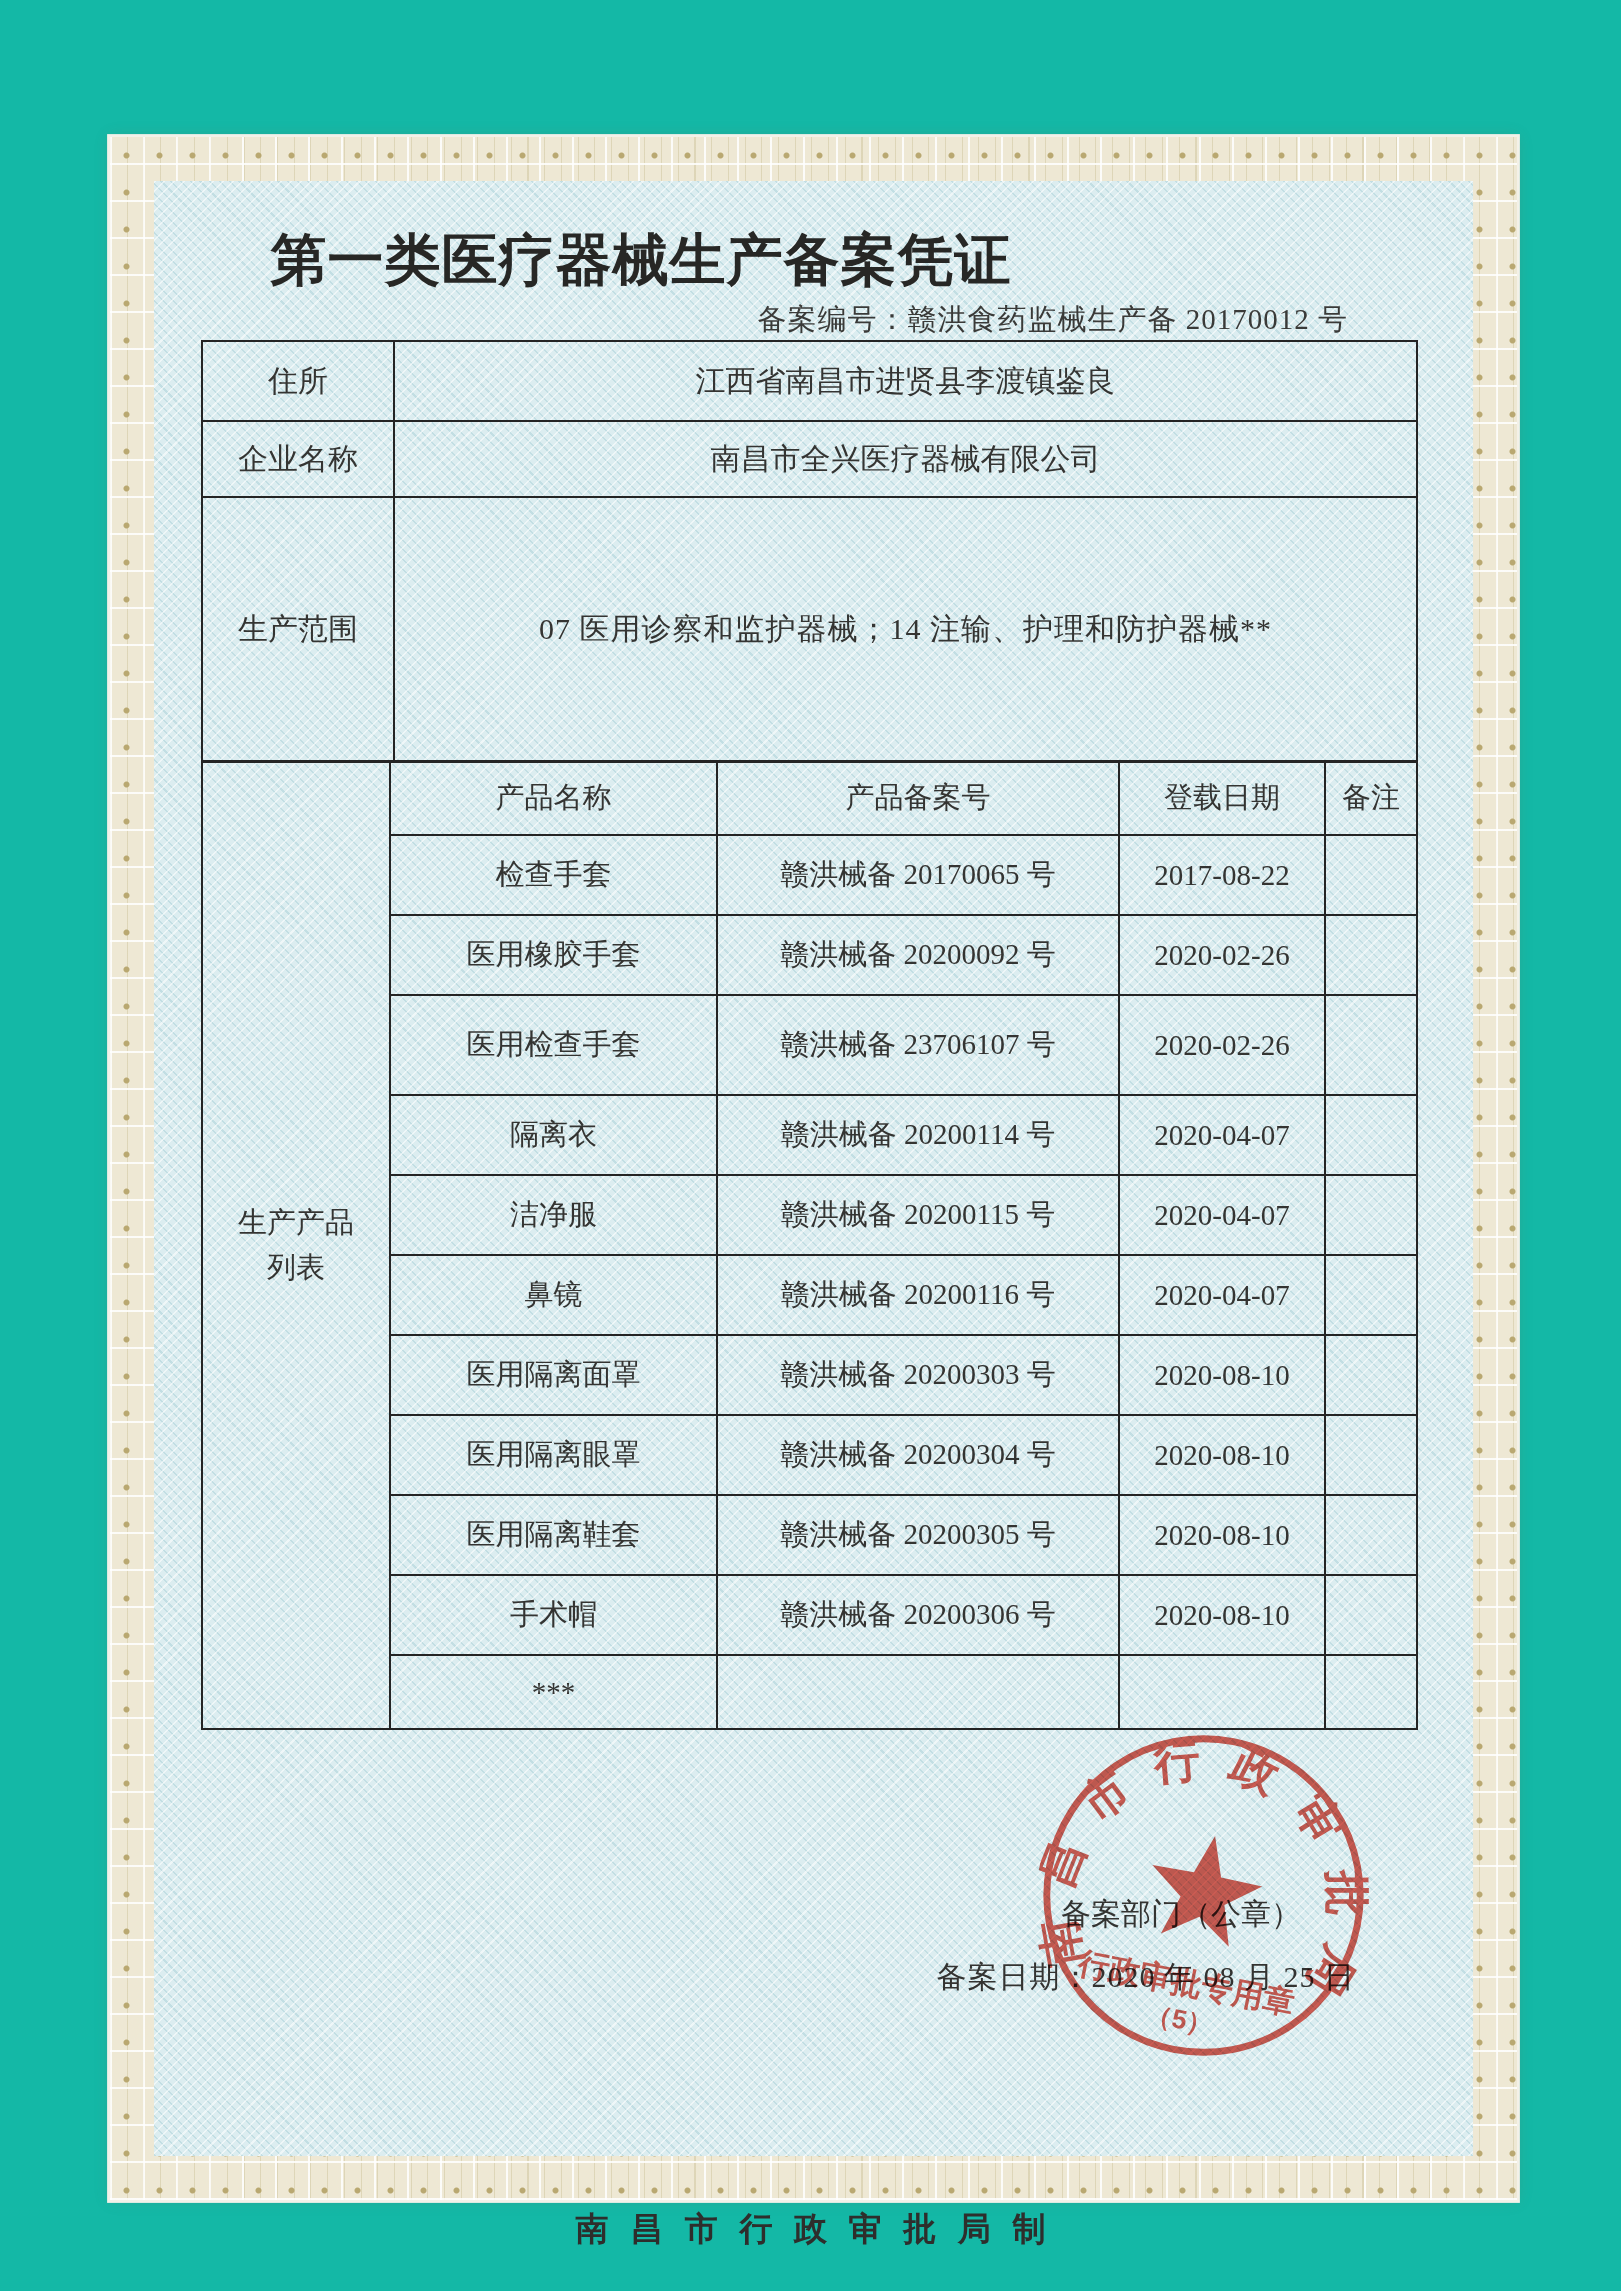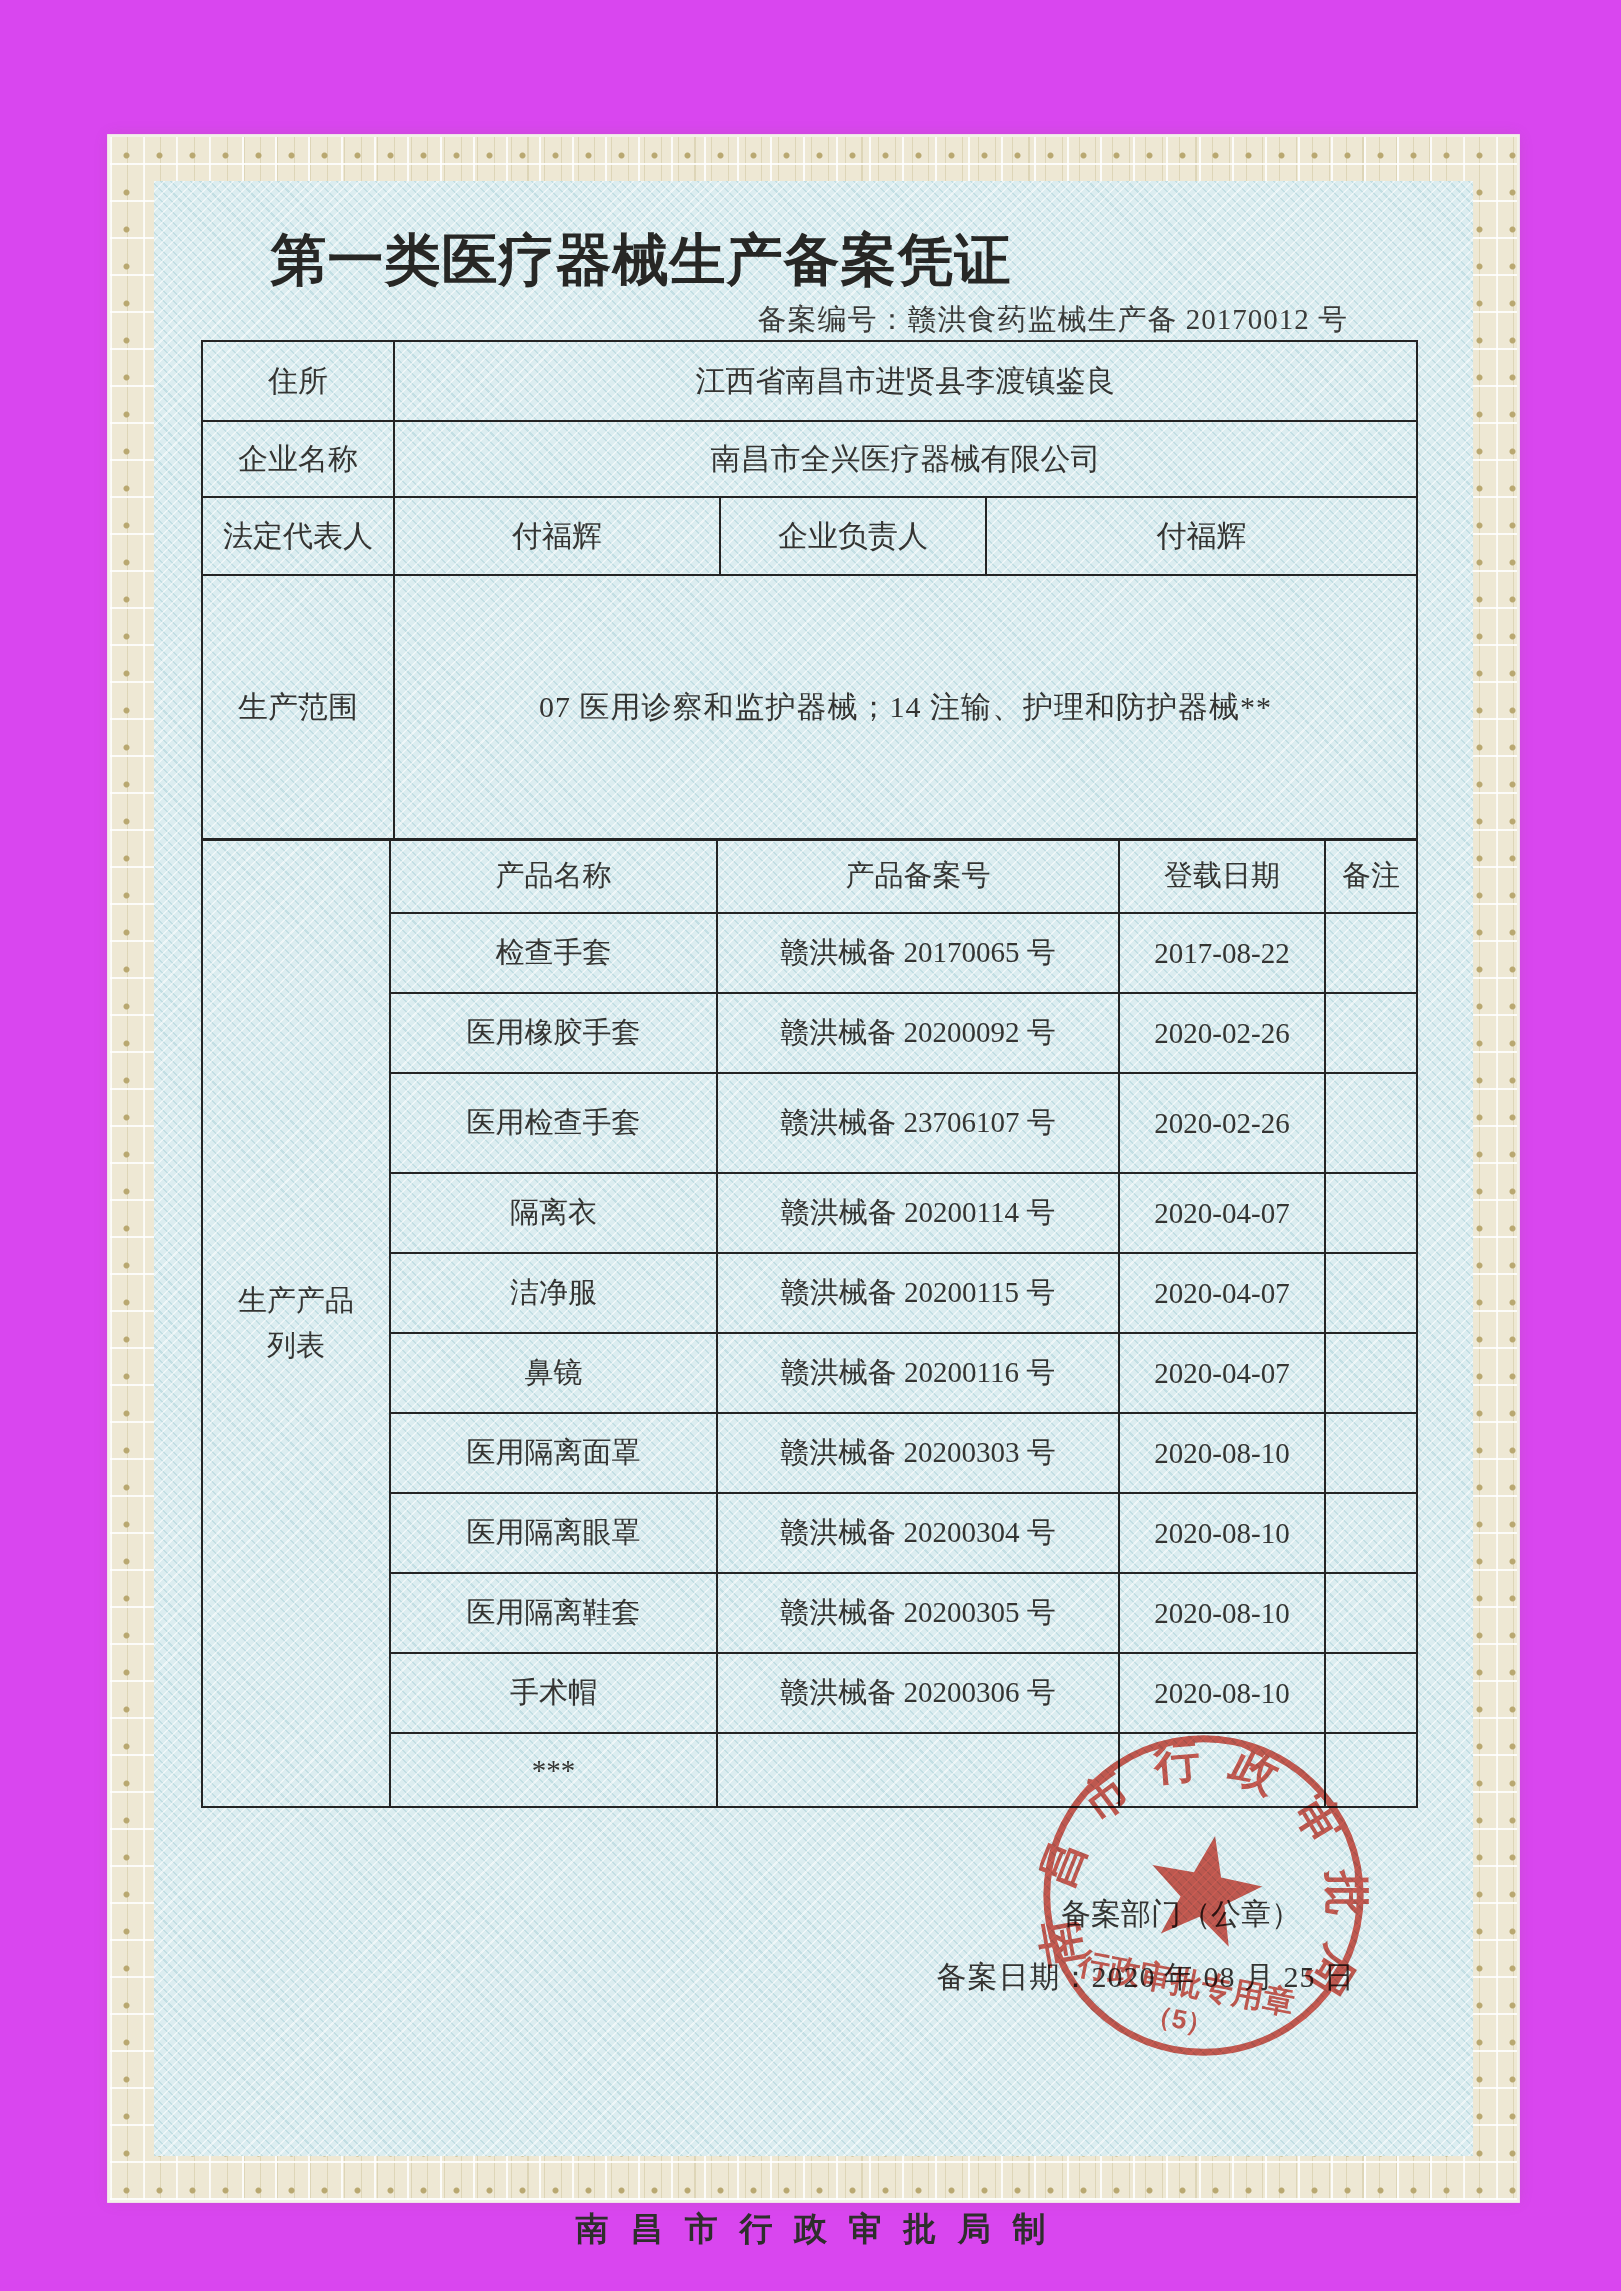--- a/index.html
+++ b/index.html
@@ -1,18 +1,18 @@
 <!DOCTYPE html>
 <html><head>
 <meta charset="utf-8">
 <style>
   html,body{margin:0;padding:0;background:#e9e7e0;}
   .page{
     position:relative;width:1621px;height:2292px;margin:0 auto;
-    background:#d946ef;
+    background:#14b8a6;
     font-family:"Liberation Serif","DejaVu Serif",serif;
     color:#2a2a28;overflow:hidden;
   }
   
   .frame{
     position:absolute;left:110px;top:137px;width:1407px;height:2063px;
     background-color:#eee8d4;
     background-image:
       radial-gradient(circle,#b9a871 2.5px,rgba(185,168,113,0) 3.5px),
       repeating-linear-gradient(90deg,rgba(255,255,255,.85) 0 2px,rgba(255,255,255,0) 2px 33px),
@@ -89,26 +89,20 @@
           <col style="width:431px">
         </colgroup>
       <tbody>
           <tr style="height:80px">
         <td>住所</td>
         <td colspan="3">江西省南昌市进贤县李渡镇鉴良</td>
       </tr>
       <tr style="height:76px">
         <td>企业名称</td>
         <td colspan="3">南昌市全兴医疗器械有限公司</td>
-      </tr>
-      <tr style="height:78px">
-        <td>法定代表人</td>
-        <td>付福辉</td>
-        <td>企业负责人</td>
-        <td>付福辉</td>
       </tr>
       <tr style="height:265px">
         <td>生产范围</td>
         <td class="scope-val" colspan="3">07 医用诊察和监护器械；14 注输、护理和防护器械**</td>
       </tr>
     </tbody>
       </table>
 
     <table class="cert products">
       <colgroup>

